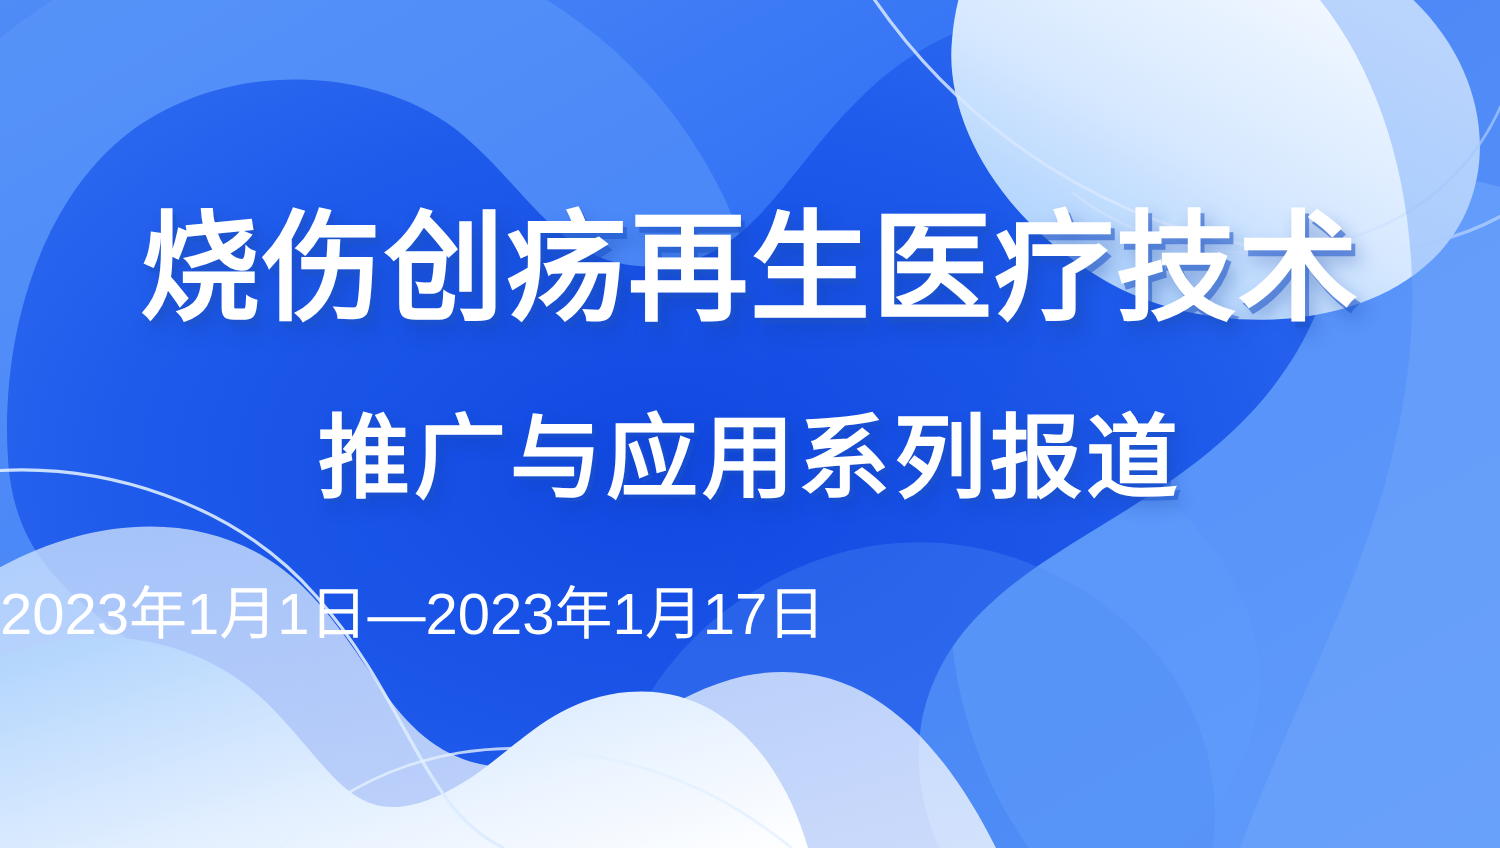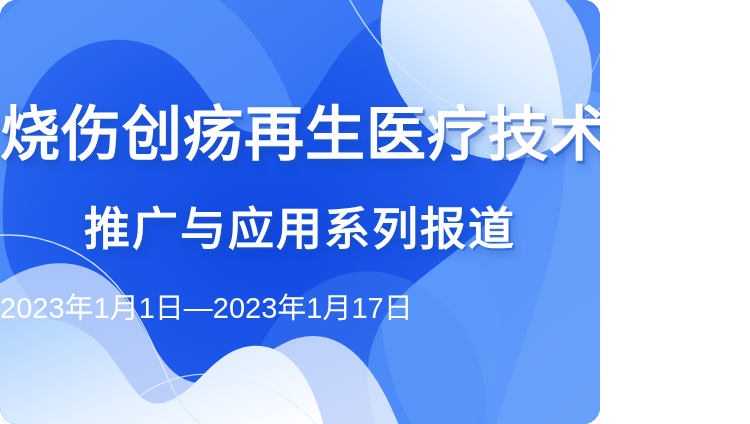--- a/index.html
+++ b/index.html
@@ -7,25 +7,24 @@
     margin: 0;
     padding: 0;
     background: #ffffff;
   }
   body {
     font-family: "Liberation Sans", "DejaVu Sans", sans-serif;
   }
 
   .banner {
     position: relative;
-    width: 600px;
+    width: 750px;
     height: 424px;
     overflow: hidden;
     background: #3b7bf2;
-    border-radius: 17px;
   }
 
   
   .bg-layer {
     position: absolute;
     inset: 0;
     width: 100%;
     height: 100%;
     display: block;
   }

